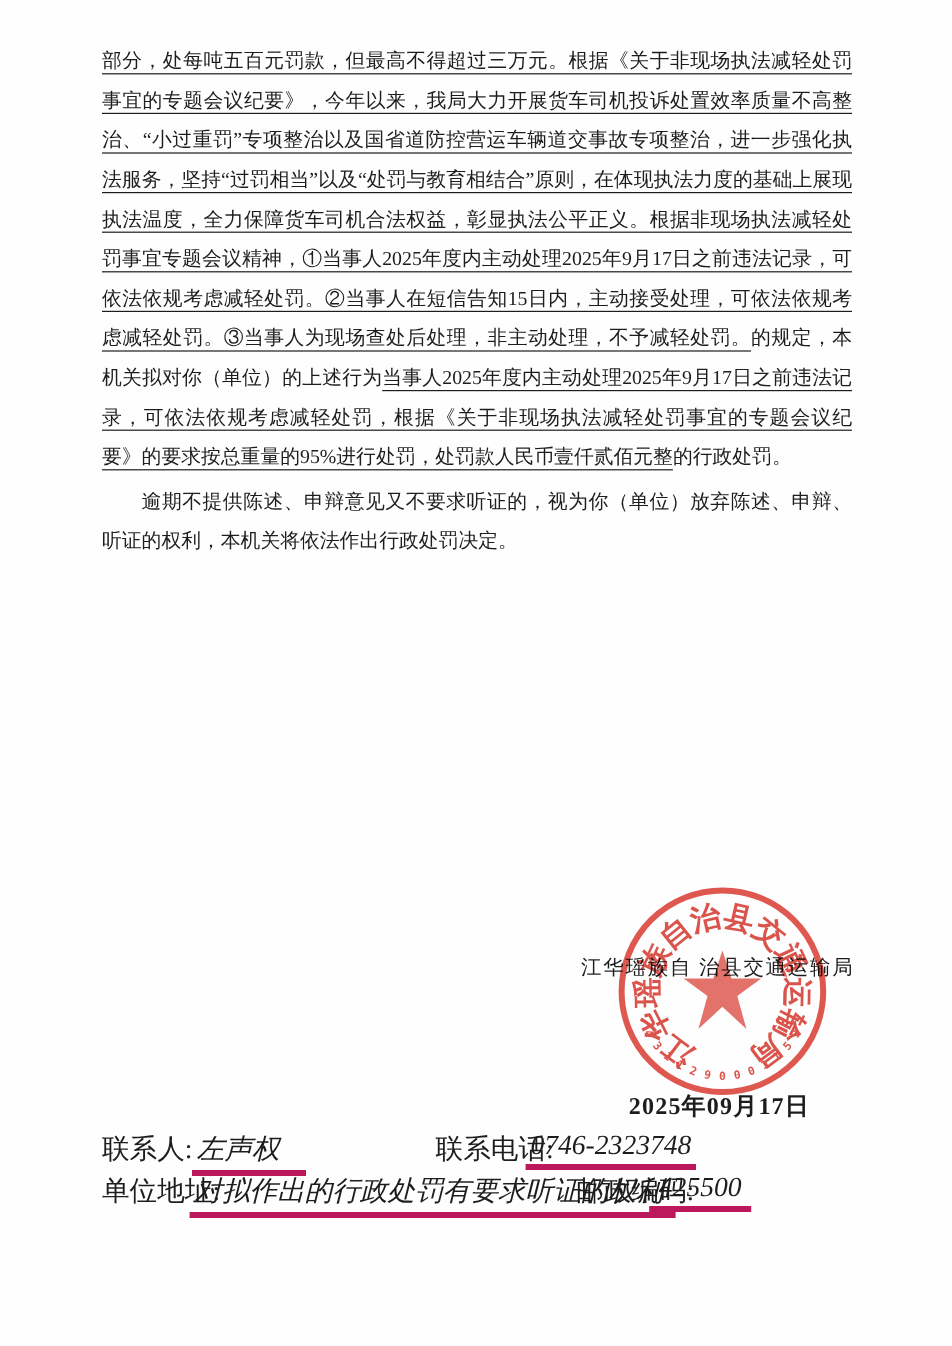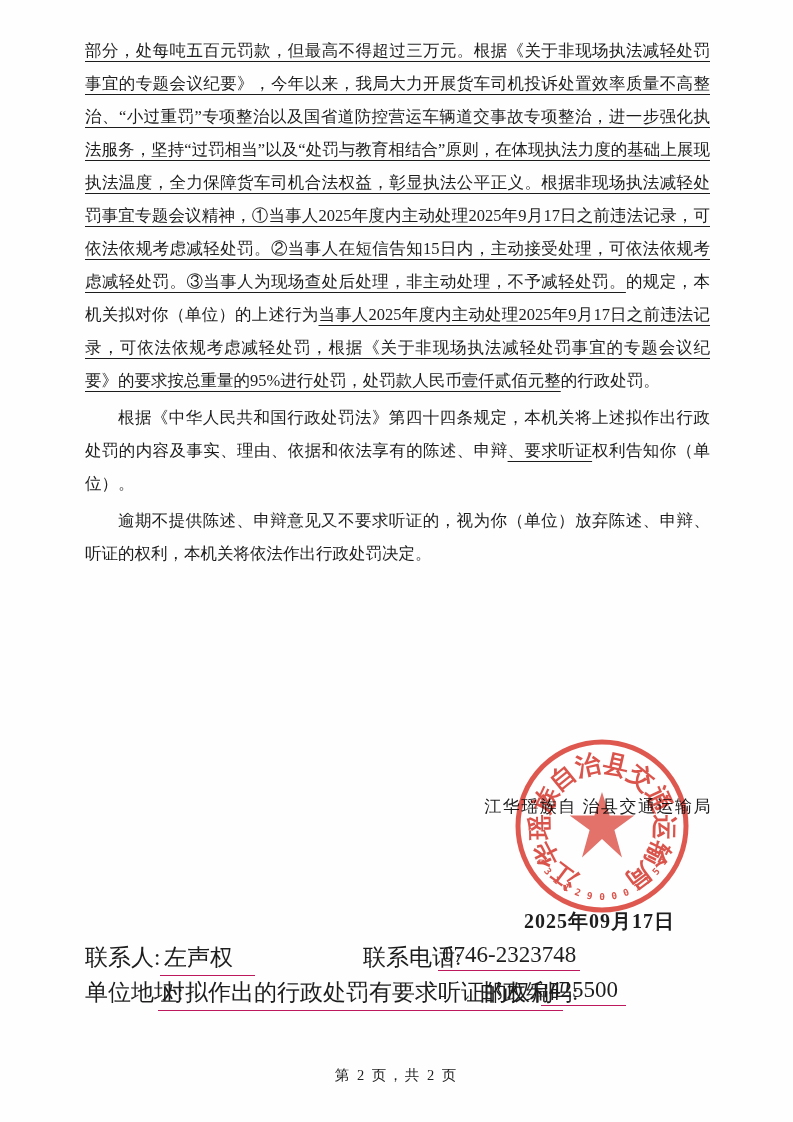--- a/index.html
+++ b/index.html
@@ -46,22 +46,23 @@
   }
   .sig-date{
     position:absolute;left:524px;top:908px;
     font-size:20px;font-weight:bold;letter-spacing:1px;
     white-space:nowrap;
   }
   .contact{
     position:absolute;font-size:23px;white-space:nowrap;
   }
   .val{
-    border-bottom:1px solid #be185d;
+    border-bottom:5px solid #be185d;
     padding:0 4px 2px 4px;
+    font-style:italic;
   }
   .pos-contact-label{left:85px;top:942px;}
   .pos-contact-value{left:160px;top:942px;padding-right:22px;}
   .pos-phone-label{left:363px;top:942px;}
   .pos-phone-value{left:438px;top:942px;text-align:center;}
   .pos-address-label{left:85px;top:977px;}
   .pos-address-value{left:158px;top:977px;padding-right:10px;}
   .pos-postcode-label{left:461px;top:977px;margin-left:19px;}
   .pos-postcode-value{left:541px;top:977px;padding:0 8px 2px 8px;}
   .page-footer{
@@ -69,21 +70,20 @@
     text-align:center;font-size:14.5px;letter-spacing:2px;
   }
 </style>
 </head>
 <body>
 
 <div class="page">
 
   <div class="body-text">
       <p class="para"><span class="u">部分，处每吨五百元罚款，但最高不得超过三万元。根据《关于非现场执法减轻处罚事宜的专题会议纪要》，今年以来，我局大力开展货车司机投诉处置效率质量不高整治、“小过重罚”专项整治以及国省道防控营运车辆道交事故专项整治，进一步强化执法服务，坚持“过罚相当”以及“处罚与教育相结合”原则，在体现执法力度的基础上展现执法温度，全力保障货车司机合法权益，彰显执法公平正义。根据非现场执法减轻处罚事宜专题会议精神，①当事人2025年度内主动处理2025年9月17日之前违法记录，可依法依规考虑减轻处罚。②当事人在短信告知15日内，主动接受处理，可依法依规考虑减轻处罚。③当事人为现场查处后处理，非主动处理，不予减轻处罚。</span><span>的规定，本机关拟对你（单位）的上述行为</span><span class="u">当事人2025年度内主动处理2025年9月17日之前违法记录，可依法依规考虑减轻处罚，根据《关于非现场执法减轻处罚事宜的专题会议纪要》的要求按总重量的95%进行处罚，处罚款人民币壹仟贰佰元整</span><span>的行政处罚。</span></p>
-      <p class="para indent"><span>根据《中华人民共和国行政处罚法》第四十四条规定，本机关将上述拟作出行政处罚的内容及事实、理由、依据和依法享有的陈述、申辩</span><span class="u">、要求听证</span><span>权利告知你（单位）。</span></p>
       <p class="para indent"><span>逾期不提供陈述、申辩意见又不要求听证的，视为你（单位）放弃陈述、申辩、听证的权利，本机关将依法作出行政处罚决定。</span></p>
     </div>
 
   <div class="signature-agency">江华瑶族自 治县交通运输局</div>
 
   <svg class="seal" viewBox="0 0 180 180">
     <circle class="seal-ring" cx="90" cy="90" r="84"></circle>
     <polygon class="seal-star" points="90,56 97.6,79.5 122.3,79.5 102.4,94 110,121.5 90,103 70,121.5 77.6,94 57.7,79.5 82.4,79.5"></polygon>
   <text x="90" y="36" text-anchor="middle" class="seal-char" transform="rotate(-143,90,90)">江</text>
       <text x="90" y="36" text-anchor="middle" class="seal-char" transform="rotate(-117,90,90)">华</text>
@@ -116,15 +116,14 @@
 
   <span class="contact pos-contact-label">联系人:</span>
   <span class="contact val pos-contact-value">左声权</span>
   <span class="contact pos-phone-label">联系电话:</span>
   <span class="contact val pos-phone-value">0746-2323748</span>
   <span class="contact pos-address-label">单位地址:</span>
   <span class="contact val pos-address-value">对拟作出的行政处罚有要求听证的权利</span>
   <span class="contact pos-postcode-label">邮政编码:</span>
   <span class="contact val pos-postcode-value">425500</span>
 
-  <div class="page-footer">第 2 页，共 2 页</div>
 
 </div>
 
 </body></html>

